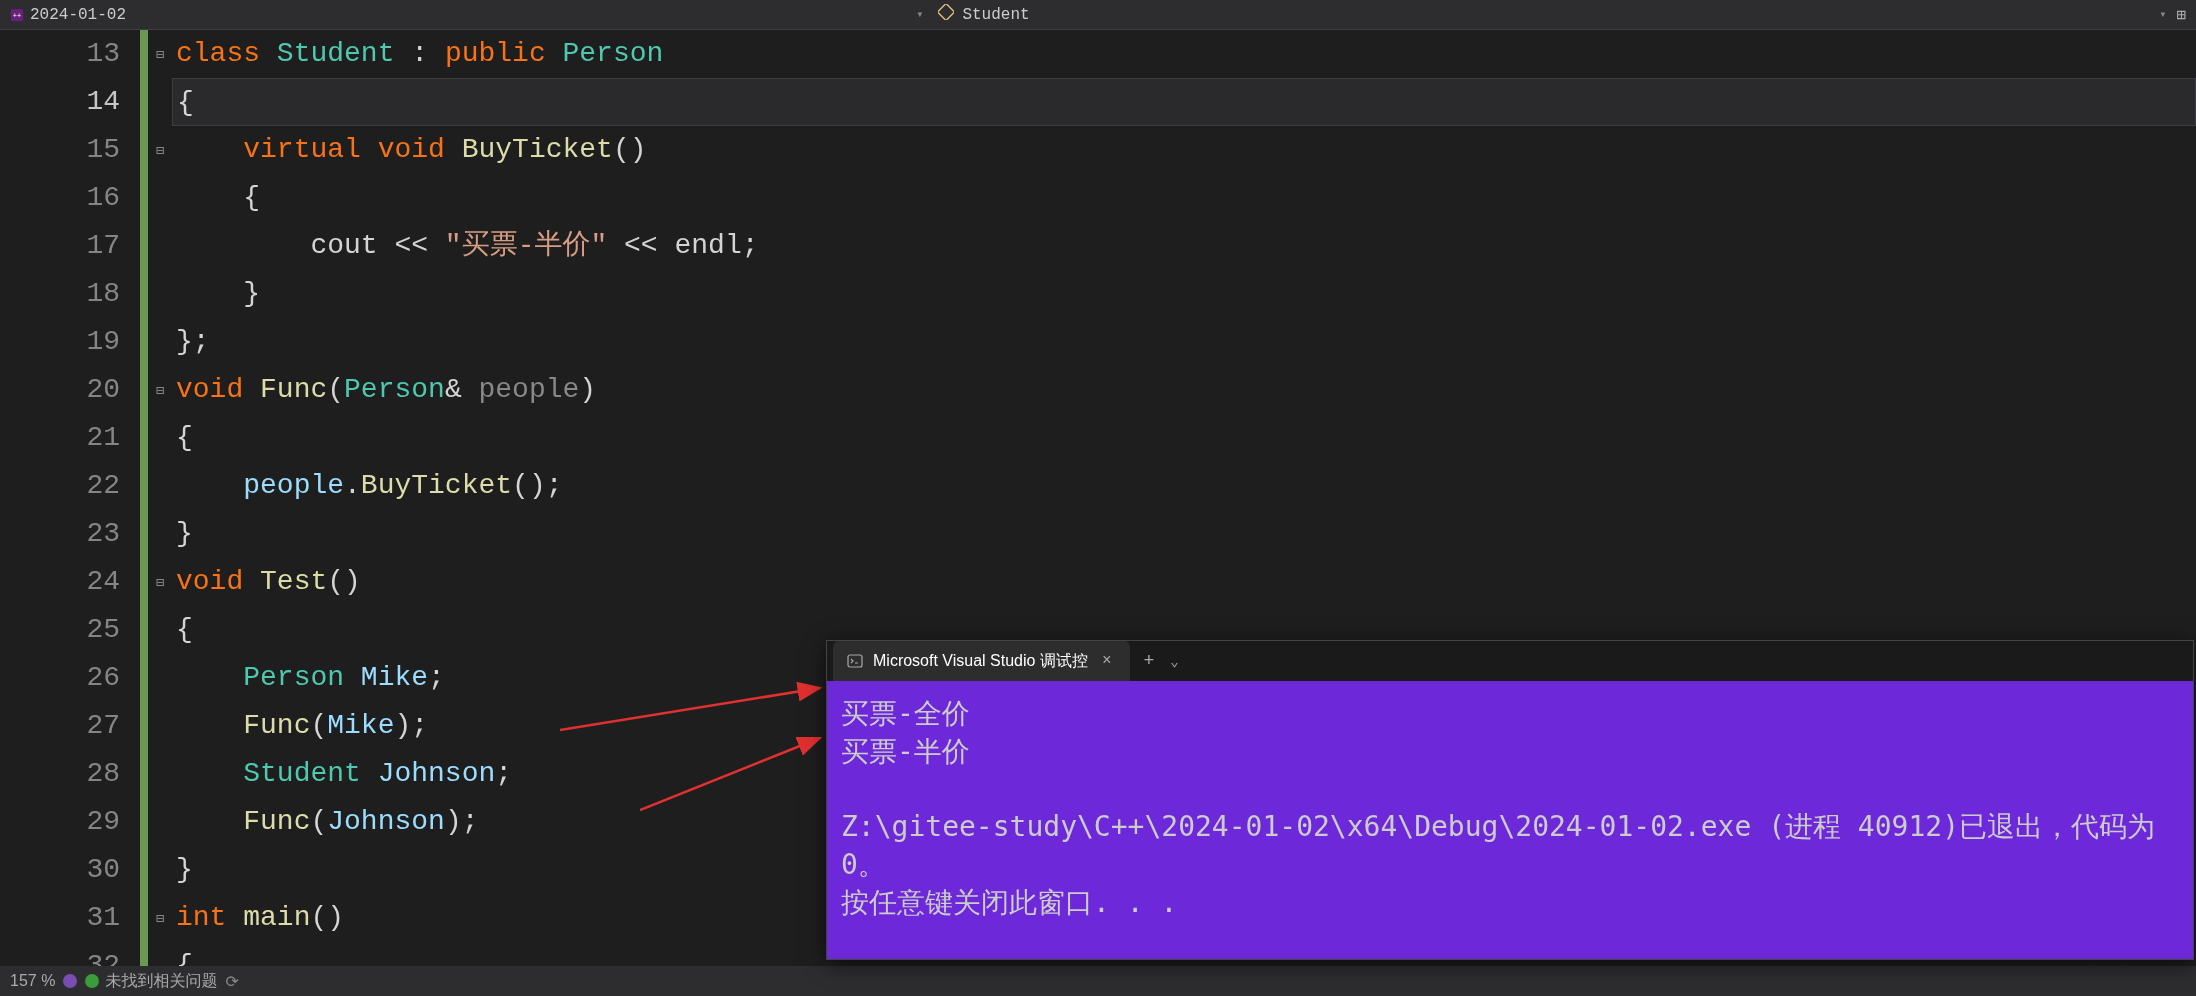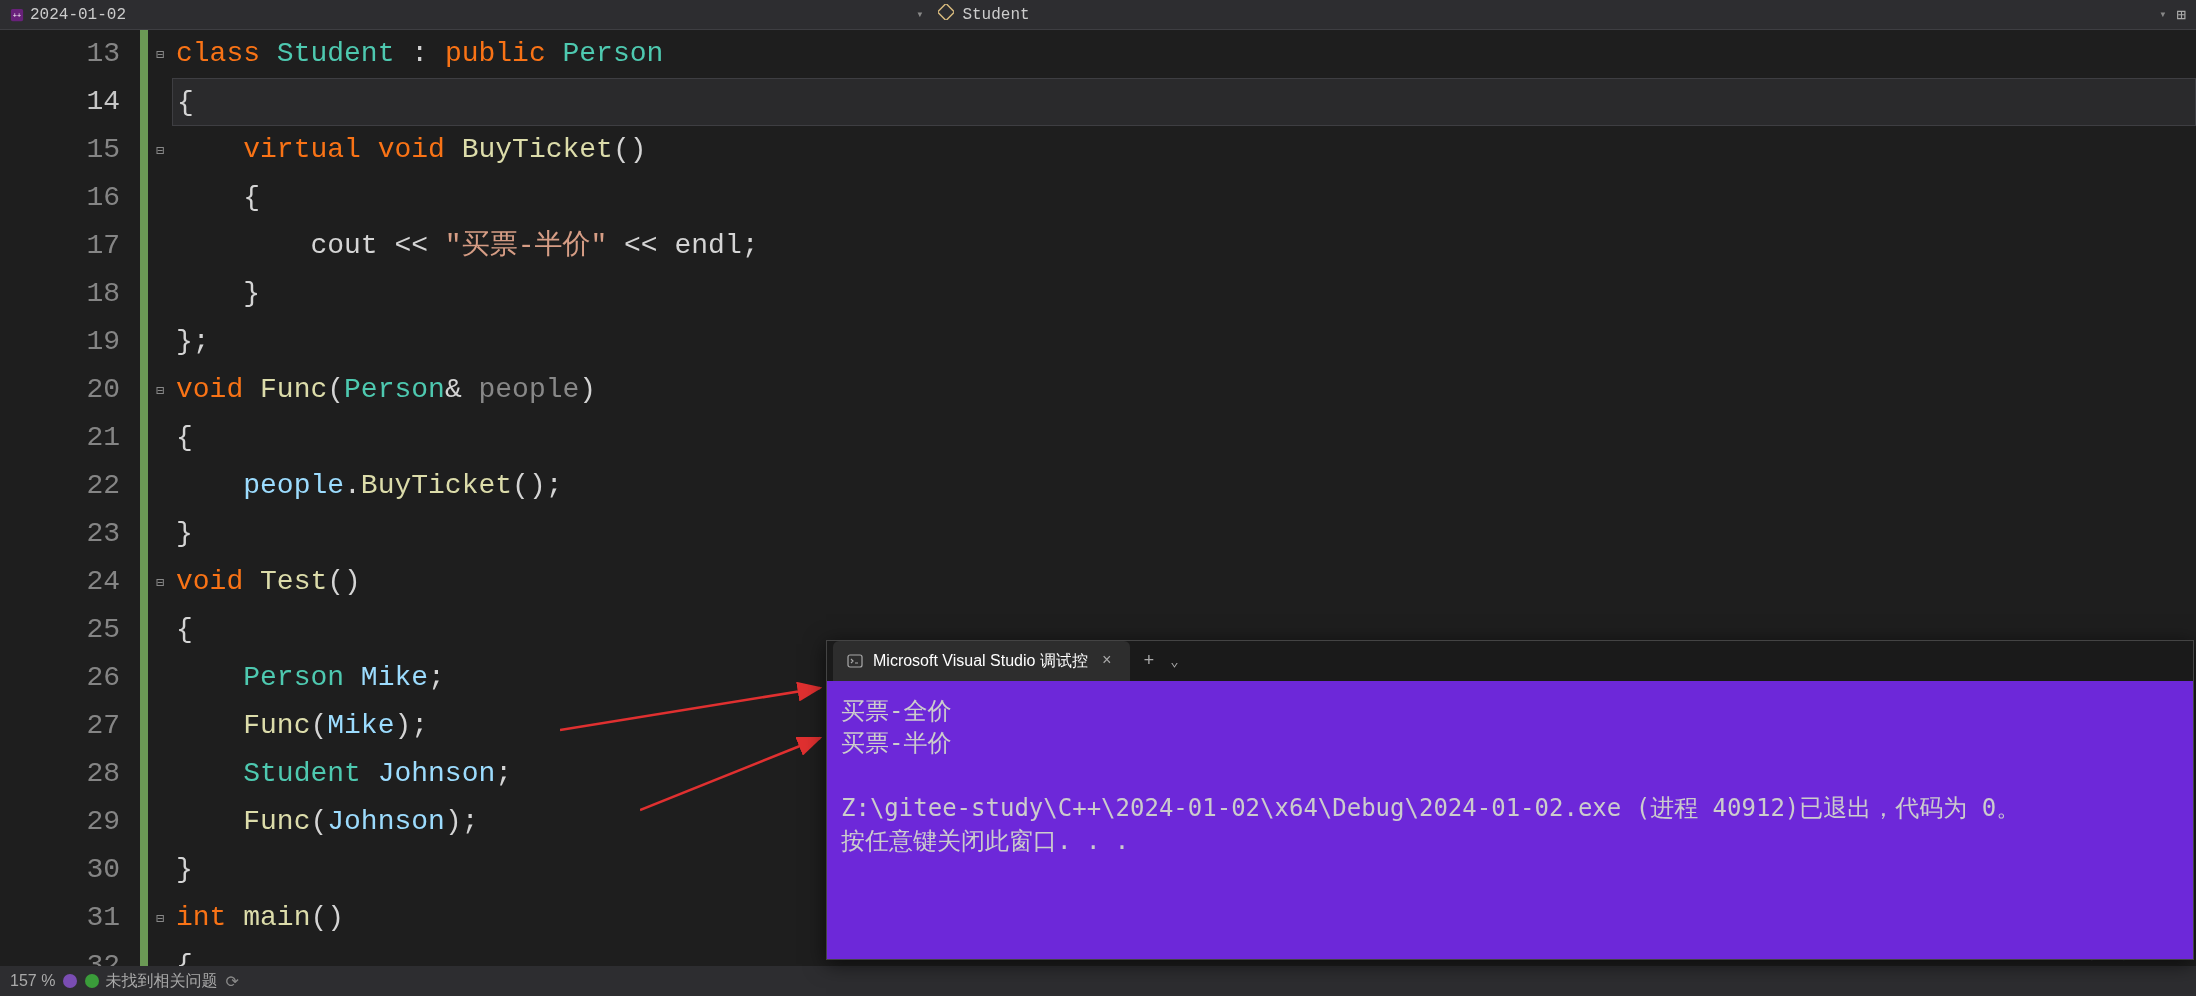--- a/index.html
+++ b/index.html
@@ -164,21 +164,21 @@
 .terminal-actions {
   display: flex;
   align-items: center;
   gap: 16px;
   padding: 0 14px;
   color: #aaa;
 }
 .terminal-body {
   padding: 14px;
   font-family: Consolas, 'NSimSun', monospace;
-  font-size: 24px;
+  font-size: 28px;
   color: #ccc;
   line-height: 1.35;
 }
 .terminal-line {
   white-space: pre-wrap;
 }
 
 .arrow-svg {
   position: absolute;
   z-index: 50;

